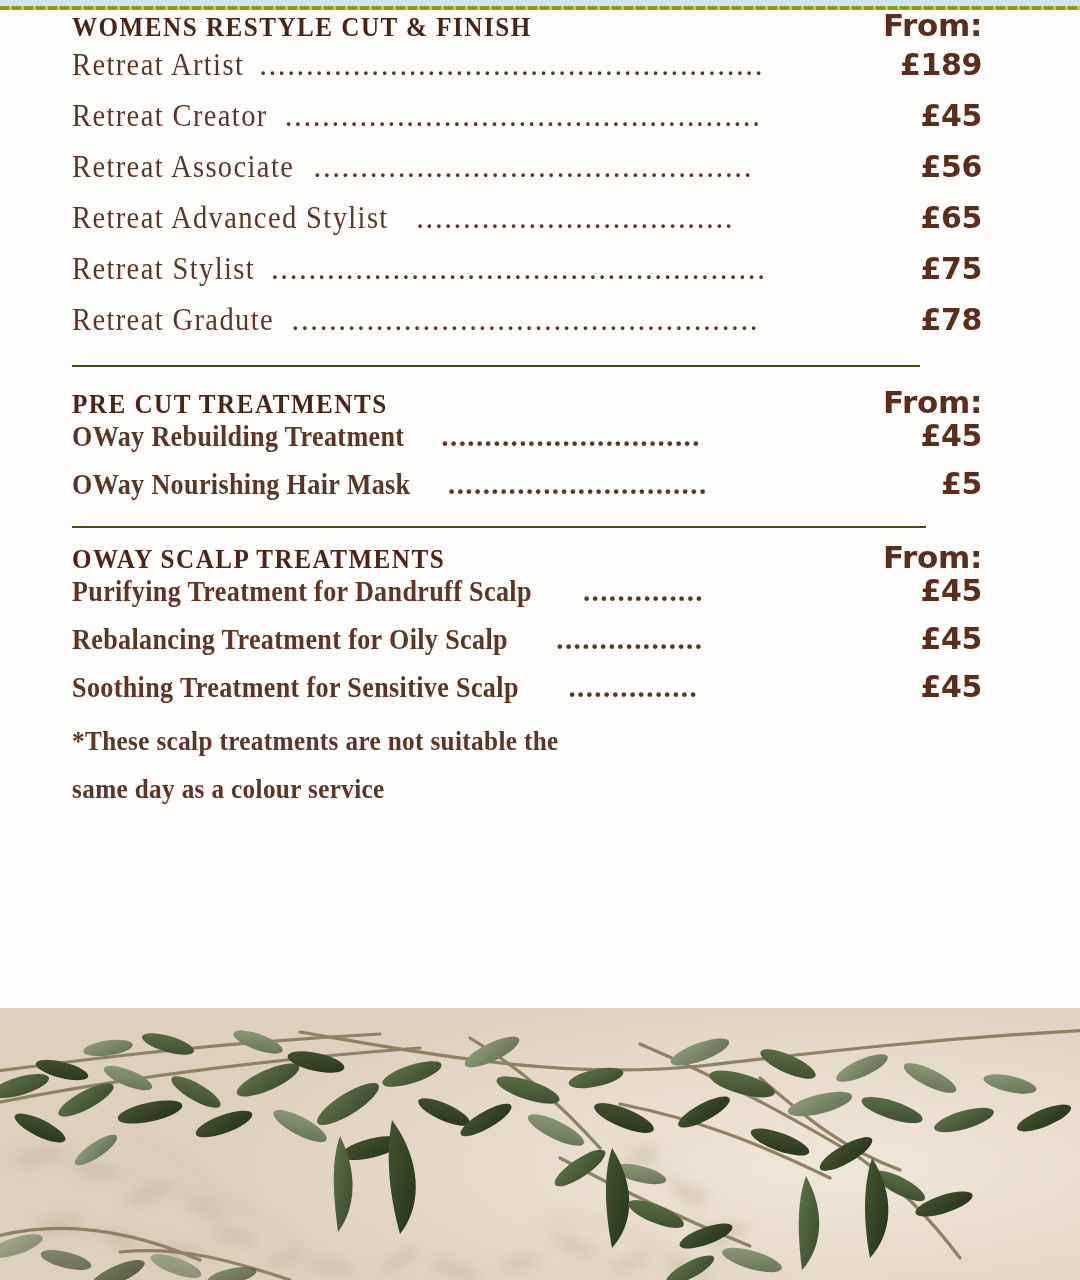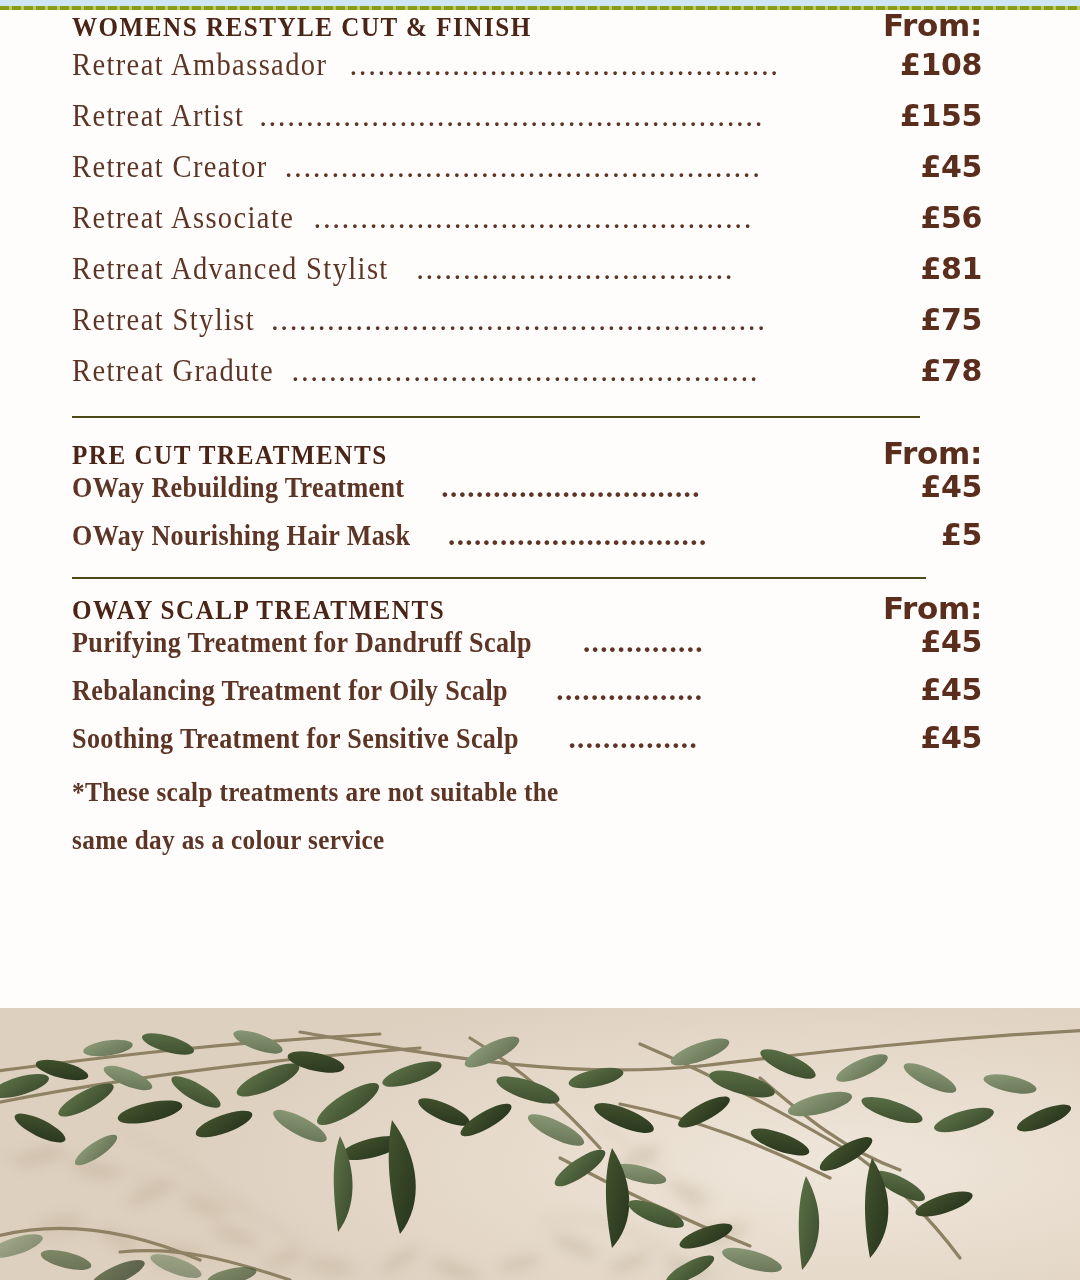--- a/index.html
+++ b/index.html
@@ -203,43 +203,38 @@
 
   <div class="menu">
 
     <div class="section sec-a">
       <div class="section-head">
         <div class="section-title">WOMENS RESTYLE CUT &amp; FINISH</div>
         <div class="from-label">From:</div>
       </div>
 
       <div class="row">
-        <span class="row-name">Retreat Ambassador</span>
-        <span class="row-dots">..............................................</span>
-        <span class="row-price">£108</span>
-      </div>
-      <div class="row">
         <span class="row-name">Retreat Artist</span>
         <span class="row-dots">......................................................</span>
-        <span class="row-price">£155</span>
+        <span class="row-price">£189</span>
       </div>
       <div class="row">
         <span class="row-name">Retreat Creator</span>
         <span class="row-dots">...................................................</span>
         <span class="row-price">£45</span>
       </div>
       <div class="row">
         <span class="row-name">Retreat Associate</span>
         <span class="row-dots">...............................................</span>
         <span class="row-price">£56</span>
       </div>
       <div class="row">
         <span class="row-name">Retreat Advanced Stylist</span>
         <span class="row-dots">..................................</span>
-        <span class="row-price">£81</span>
+        <span class="row-price">£65</span>
       </div>
       <div class="row">
         <span class="row-name">Retreat Stylist</span>
         <span class="row-dots">.....................................................</span>
         <span class="row-price">£75</span>
       </div>
       <div class="row">
         <span class="row-name">Retreat Gradute</span>
         <span class="row-dots">..................................................</span>
         <span class="row-price">£78</span>

